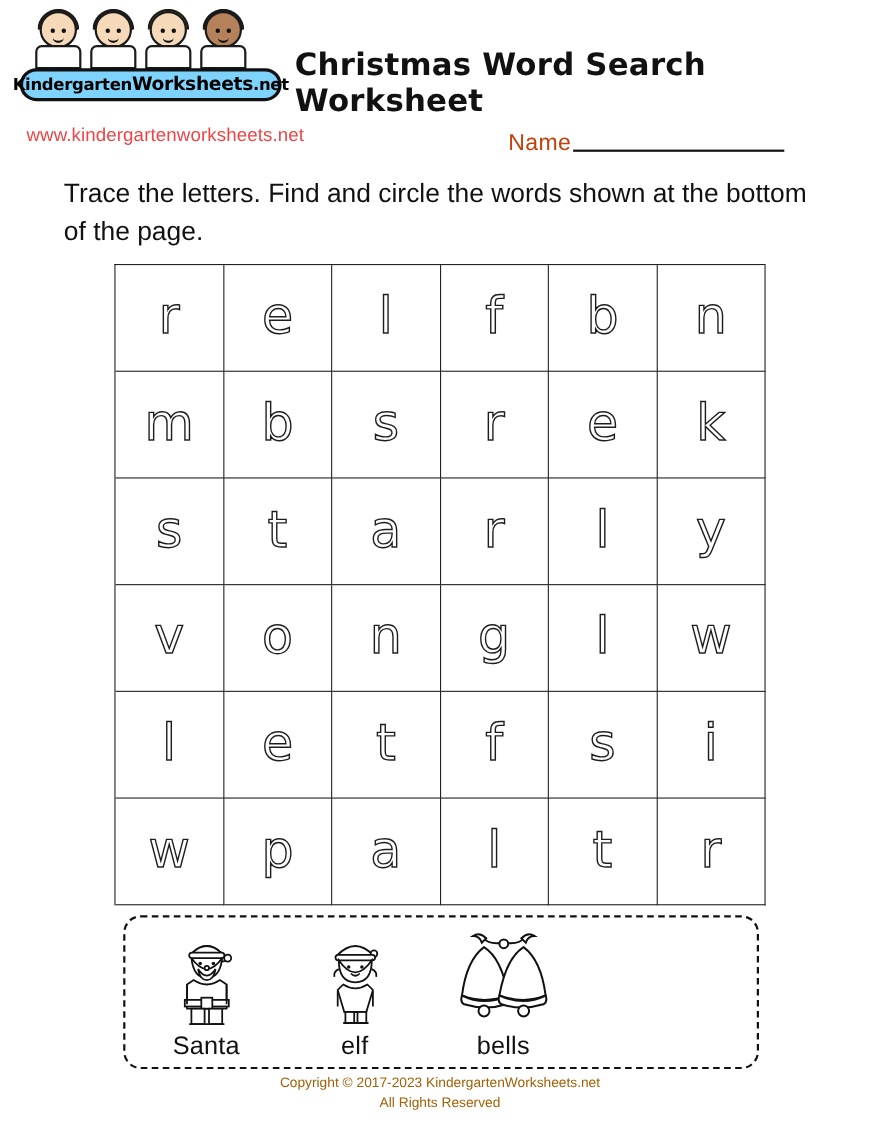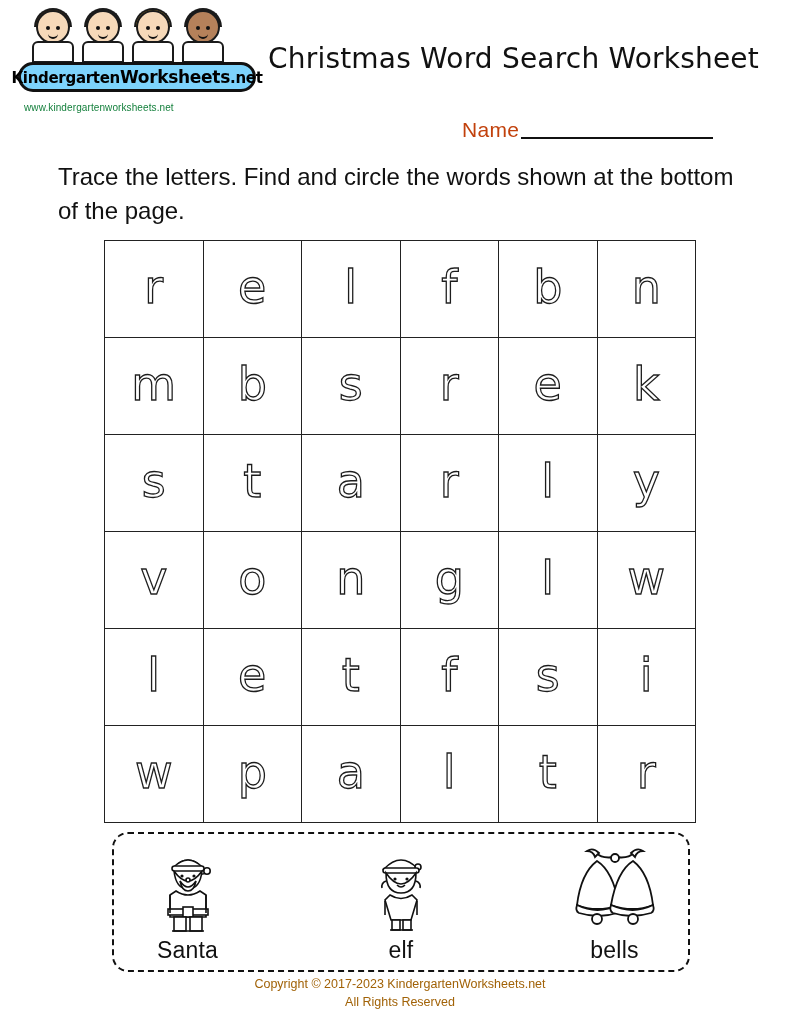--- a/index.html
+++ b/index.html
@@ -117,33 +117,33 @@
   }
   .logo-text {
     font-family: "DejaVu Sans", sans-serif;
     font-size: 17px;
     font-weight: bold;
     letter-spacing: -0.3px;
     white-space: nowrap;
   }
   .logo-text .small { font-size: 15px; }
   .site-url {
-    margin-top: 10px;
+    margin-top: 21px;
     margin-left: 6px;
-    font-size: 10px;
-    color: #15803d;
+    font-size: 17px;
+    color: #ef4444;
     letter-spacing: 0.1px;
   }
 
   .title {
     position: absolute;
     left: 268px;
     top: 42px;
     font-size: 28px;
-    font-weight: normal;
+    font-weight: bold;
     letter-spacing: 0.2px;
     color: #111;
     font-family: "DejaVu Sans", sans-serif;
   }
 
   .name-line {
     position: absolute;
     left: 462px;
     top: 118px;
     font-size: 21px;
@@ -218,24 +218,23 @@
     width: 578px;
     height: 140px;
     border: 2.5px dashed #111;
     border-radius: 16px;
     box-sizing: border-box;
   }
   .wb-items {
     display: flex;
     height: 100%;
     align-items: flex-end;
-    justify-content: space-between;
+    justify-content: flex-start;
     padding: 0 6px 6px 6px;
     box-sizing: border-box;
-    gap: 35px;
   }
   .wb-item {
     width: 135px;
     text-align: center;
   }
   .wb-art {
     height: 92px;
     display: flex;
     align-items: flex-end;
     justify-content: center;

